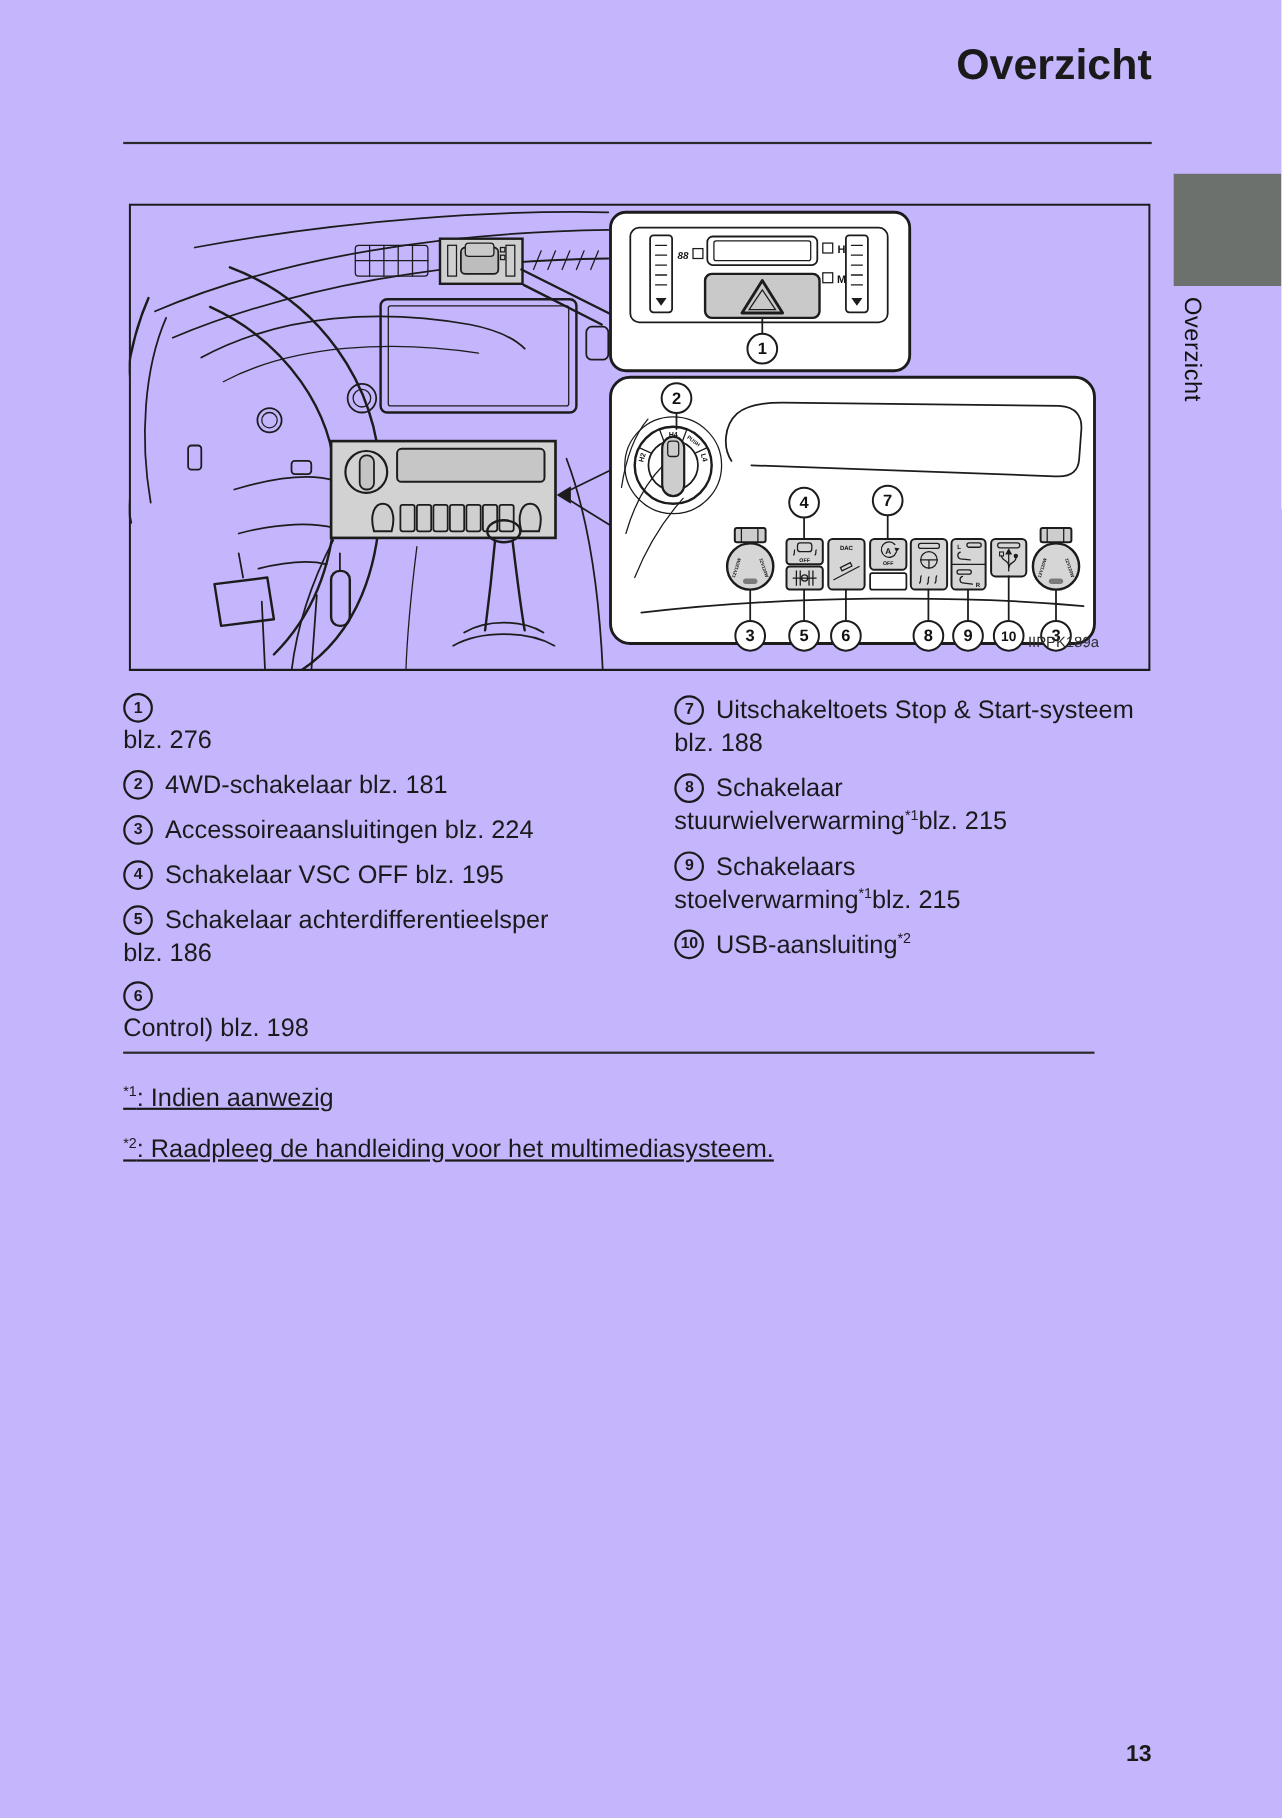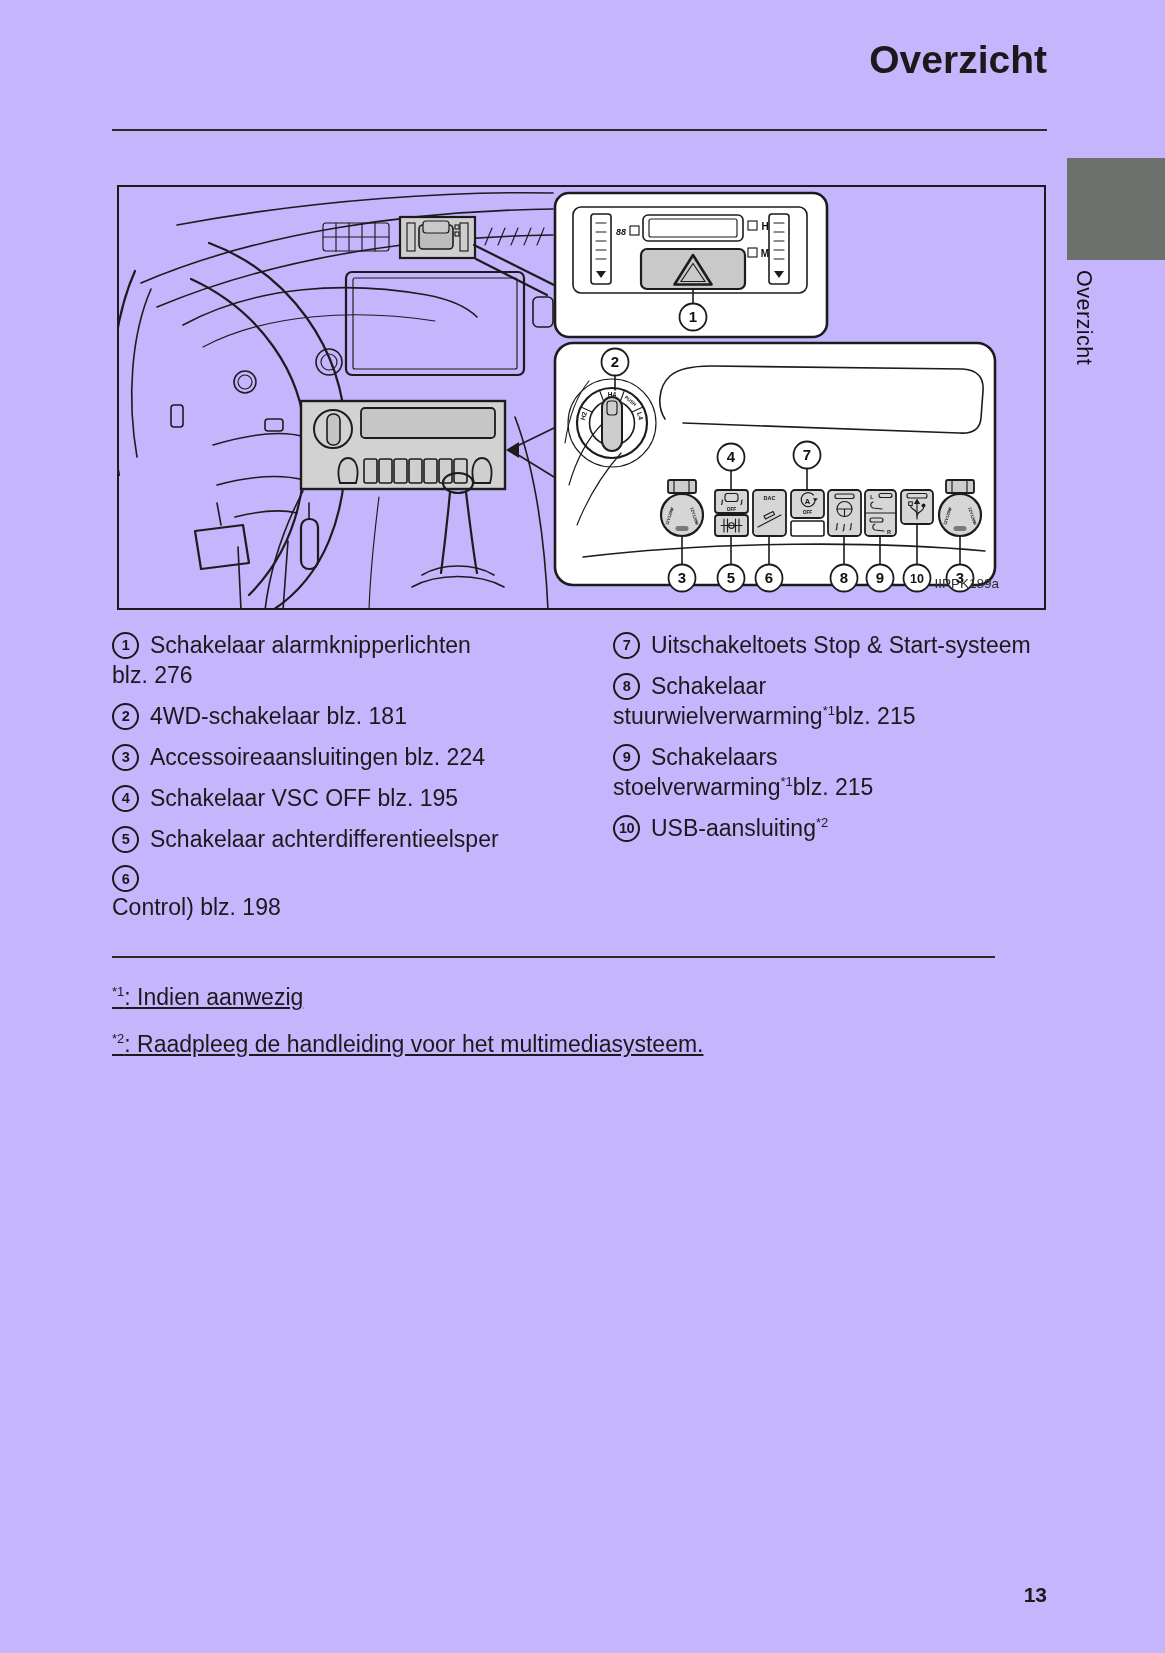--- a/index.html
+++ b/index.html
@@ -353,21 +353,20 @@
       </g>
     </svg>
   </div>
 
   <div class="caption">IIPPK189a</div>
 
   <div class="col left" id="legend-left">
       <div class="legend-item">
         <div class="lline first">
           <span class="lnum">1</span>
-          <span><span>Schakelaar alarmknipperlichten</span></span>
         </div>
         <div class="lline cont"><span>blz. 276</span></div>
       </div>
       <div class="legend-item">
         <div class="lline first">
           <span class="lnum">2</span>
           <span><span>4WD-schakelaar blz. 181</span></span>
         </div>
       </div>
       <div class="legend-item">
@@ -380,34 +379,36 @@
         <div class="lline first">
           <span class="lnum">4</span>
           <span><span>Schakelaar VSC OFF blz. 195</span></span>
         </div>
       </div>
       <div class="legend-item">
         <div class="lline first">
           <span class="lnum">5</span>
           <span><span>Schakelaar achterdifferentieelsper</span></span>
         </div>
+        <div class="lline cont"><span>blz. 186</span></div>
       </div>
       <div class="legend-item">
         <div class="lline first">
           <span class="lnum">6</span>
         </div>
         <div class="lline cont"><span>Control) blz. 198</span></div>
       </div>
     </div>
   <div class="col right" id="legend-right">
       <div class="legend-item">
         <div class="lline first">
           <span class="lnum">7</span>
           <span><span>Uitschakeltoets Stop &amp; Start-systeem</span></span>
         </div>
+        <div class="lline cont"><span>blz. 188</span></div>
       </div>
       <div class="legend-item">
         <div class="lline first">
           <span class="lnum">8</span>
           <span><span>Schakelaar</span></span>
         </div>
         <div class="lline cont"><span>stuurwielverwarming</span><sup>*1</sup><span>blz. 215</span></div>
       </div>
       <div class="legend-item">
         <div class="lline first">

